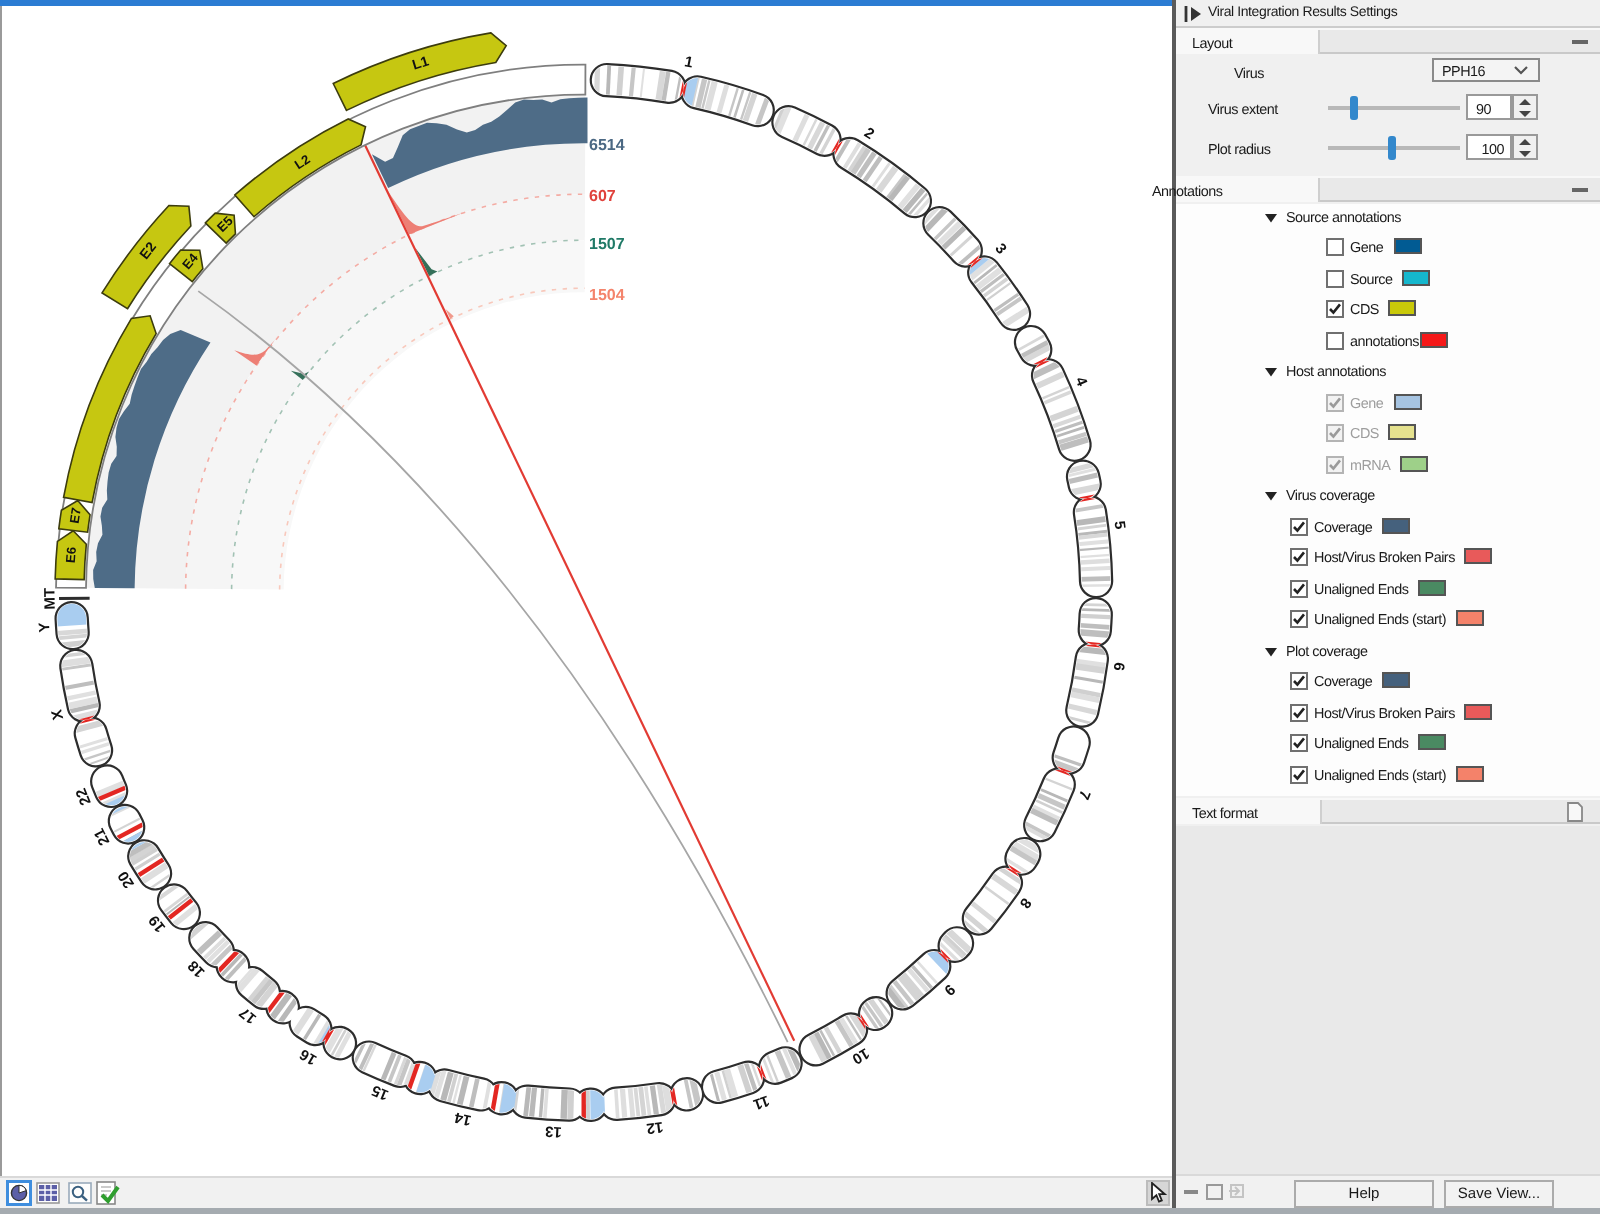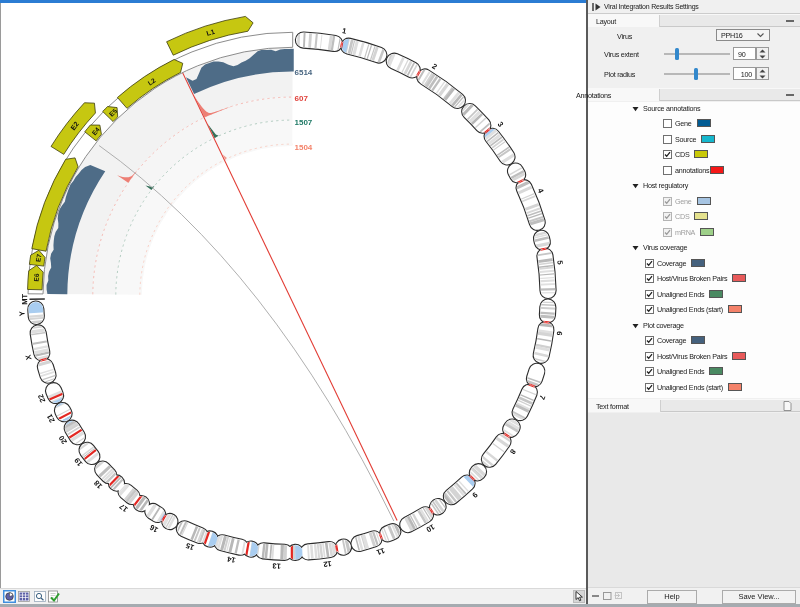--- a/index.html
+++ b/index.html
@@ -590,21 +590,21 @@
 <div class="t" style="left:675px;top:150.0px">CDS</div>
 <div style="position:absolute;left:694.4px;top:150.0px;width:14px;height:8px;background:#c9c909;border:1px solid #555"></div>
 <svg style="position:absolute;left:663px;top:165.5px" width="9" height="9">
     <rect x="0.5" y="0.5" width="8" height="8" fill="#fff" stroke="#707070"></rect>
   </svg>
 <div class="t" style="left:675px;top:165.5px">annotations</div>
 <div style="position:absolute;left:709.5px;top:165.5px;width:14px;height:8px;background:#f51818;border:1px solid #555"></div>
 <svg style="position:absolute;left:632px;top:183.0px" width="7" height="6">
     <path d="M0.5,1 L6.5,1 L3.5,5.2 Z" fill="#222"></path>
   </svg>
-<div class="t" style="left:643px;top:181.0px">Host regulatory</div>
+<div class="t" style="left:643px;top:181.0px">Host annotations</div>
 <svg style="position:absolute;left:663px;top:196.5px" width="9" height="9">
     <rect x="0.5" y="0.5" width="8" height="8" fill="#f2f2f2" stroke="#b4b4b4"></rect>
     <path d="M2,4.5 L3.7,6.3 L7,2.2" stroke="#9a9a9a" stroke-width="1.3" fill="none"></path>
   </svg>
 <div class="td" style="left:675px;top:196.5px">Gene</div>
 <div style="position:absolute;left:696.6px;top:196.5px;width:14px;height:8px;background:#a6c4e2;border:1px solid #555"></div>
 <svg style="position:absolute;left:663px;top:212.0px" width="9" height="9">
     <rect x="0.5" y="0.5" width="8" height="8" fill="#f2f2f2" stroke="#b4b4b4"></rect>
     <path d="M2,4.5 L3.7,6.3 L7,2.2" stroke="#9a9a9a" stroke-width="1.3" fill="none"></path>
   </svg>
@@ -685,15 +685,15 @@
 
 <div style="position:absolute;left:588px;top:587px;width:212px;height:17px;background:#f1f1f1;border-top:1px solid #d9d9d9"></div>
 <div style="position:absolute;left:592px;top:595px;width:7px;height:2px;background:#888"></div>
 <svg style="position:absolute;left:603px;top:591px" width="9" height="9">
     <rect x="0.5" y="1.5" width="7.5" height="7" fill="none" stroke="#999"></rect>
   </svg>
 <svg style="position:absolute;left:614px;top:591px" width="9" height="9">
     <rect x="1.5" y="1.5" width="6" height="6" fill="none" stroke="#c4c4c4"></rect>
     <path d="M0.5,4.5 h5 M3.5,2.5 l2,2 -2,2" stroke="#c4c4c4" fill="none"></path>
   </svg>
-<div class="btn" style="left:647px;top:590px;width:50px">Help</div>
-<div class="btn" style="left:722px;top:590px;width:74px">Save View...</div>
+<div class="btn" style="left:647px;top:590px;width:70px">Help</div>
+<div class="btn" style="left:722px;top:590px;width:55px">Save View...</div>
 
 <div style="position:absolute;left:0;top:604px;width:800px;height:3px;background:#a5abb0"></div>
 </body></html>

